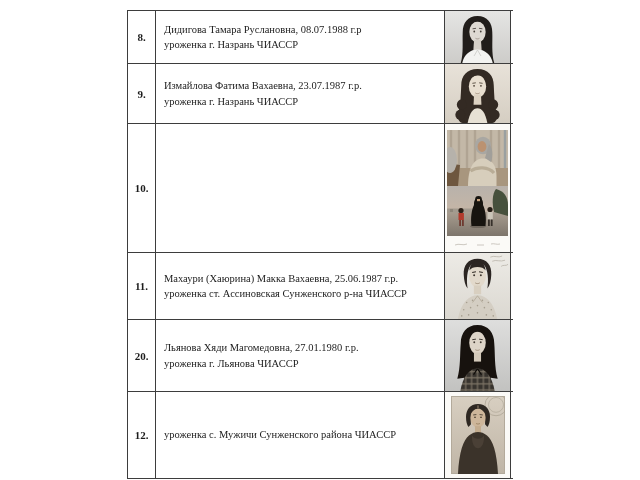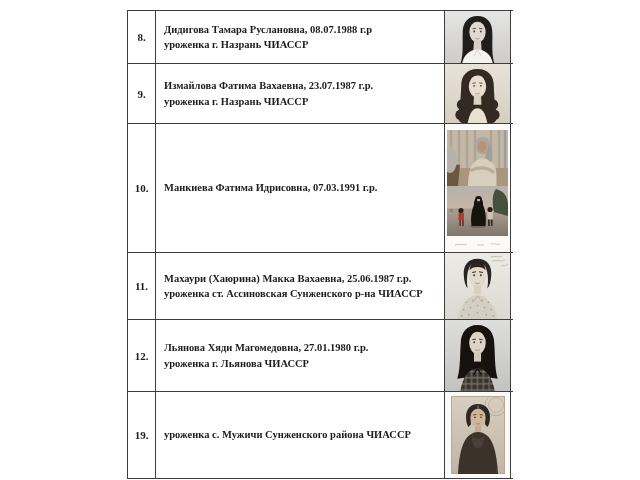--- a/index.html
+++ b/index.html
@@ -5,21 +5,21 @@
   html,body{margin:0;padding:0;background:#ffffff;}
   .page{position:relative;width:640px;height:480px;background:#ffffff;overflow:hidden;
         font-family:"Liberation Serif","DejaVu Serif",serif;}
   .tbl{position:absolute;left:127px;top:10px;width:385px;
        border-top:1px solid #3d3d3d;border-left:1px solid #3d3d3d;}
   .row{display:grid;grid-template-columns:28px 289px 66px;border-bottom:1px solid #3d3d3d;}
   .cell{border-right:1px solid #3d3d3d;box-sizing:border-box;overflow:hidden;}
   .num{display:flex;align-items:center;justify-content:center;
        font-weight:bold;font-size:11px;color:#1c1c1c;}
   .txt{display:flex;flex-direction:column;justify-content:center;
-       padding:0 8px;font-weight:bold;font-size:10.5px;line-height:15.5px;color:#1c1c1c;}
+       padding:0 8px;font-weight:normal;font-size:10.5px;line-height:15.5px;color:#1c1c1c;}
   .txt div{white-space:nowrap;}
   .ph{padding:0;background:#fbfaf7;}
   .ph svg{display:block;}
   .fill{width:100%;height:100%;}
   .r-8{height:52px}.r-9{height:59px}.r-10{height:128px}
   .r-11{height:66px}.r-12{height:71px}.r-13{height:86px}
   .ph-stack{display:flex;flex-direction:column;align-items:center;height:100%;padding-top:6px;box-sizing:border-box;}
   .ph-stack .pA{width:61px;height:56px;}
   .ph-stack .pB{width:61px;height:50px;}
   .ph-stack .marks{width:61px;height:12px;margin-top:2px;}
@@ -89,21 +89,20 @@
           <path d="M30.8 28.5 C32.2 29.4 33.8 29.4 35.2 28.5" stroke="#a28f7c" stroke-width="0.9" fill="none"></path>
           <path d="M29.5 30 L36.5 30 L37 40 L29 40 Z" fill="#ddd2c2"></path>
           <path d="M23 58 C25 48 28.5 43.5 33 43.5 C37.5 43.5 41 48 43 58 Z" fill="#e7e1d4"></path>
         </svg>
       </div>
     </div>
 
     <div class="row r-10">
       <div class="cell num">10.</div>
       <div class="cell txt">
-        <div>Манкиева Фатима Идрисовна, 07.03.1991 г.р.</div>
       </div>
       <div class="cell ph">
         <div class="ph-stack">
           <svg class="pA" viewBox="0 0 61 56" preserveAspectRatio="none">
             <rect width="61" height="56" fill="#c3b8a7"></rect>
             <g stroke="#b0a493" stroke-width="2.4">
               <line x1="4" y1="0" x2="4" y2="40"></line>
                 <line x1="12" y1="0" x2="12" y2="40"></line>
               <line x1="20" y1="0" x2="20" y2="40"></line>
                 <line x1="28" y1="0" x2="28" y2="40"></line>
@@ -197,21 +196,21 @@
               <circle cx="33" cy="58" r="0.8"></circle>
             <circle cx="42" cy="60" r="0.8"></circle>
               <circle cx="49" cy="61" r="0.8"></circle>
           </g>
           <path d="M33 41.5 L28 48 M33 41.5 L38 48" stroke="#b5ac9c" stroke-width="0.9" fill="none"></path>
         </svg>
       </div>
     </div>
 
     <div class="row r-12">
-      <div class="cell num">12.</div>
+      <div class="cell num">20.</div>
       <div class="cell txt">
         <div>Льянова Хяди Магомедовна, 27.01.1980 г.р.</div>
         <div>уроженка г. Льянова ЧИАССР</div>
       </div>
       <div class="cell ph">
         <svg class="fill" viewBox="0 0 66 70" preserveAspectRatio="none">
           <defs>
             <linearGradient id="g12" x1="0" y1="0" x2="0" y2="1">
               <stop offset="0" stop-color="#dededd"></stop>
                 <stop offset="1" stop-color="#c2c2c0"></stop>
@@ -230,21 +229,21 @@
           <path d="M27.7 19.4 L31.4 18.9 M34.6 18.9 L38.3 19.4" stroke="#2f2922" stroke-width="0.9" fill="none"></path>
           <path d="M30.8 29.3 C32.2 30.1 33.8 30.1 35.2 29.3" stroke="#9a8874" stroke-width="0.9" fill="none"></path>
           <rect x="29.4" y="32" width="7.2" height="9" fill="#d3c9ba"></rect>
           <path d="M15.5 70 C18 56 25 47.5 33 47.5 C41 47.5 48 56 50.5 70 Z" fill="url(#chk12)"></path>
           <path d="M33 48 L29 54 M33 48 L37 54" stroke="#0f0c09" stroke-width="1.2" fill="none"></path>
         </svg>
       </div>
     </div>
 
     <div class="row r-13">
-      <div class="cell num">19.</div>
+      <div class="cell num">12.</div>
       <div class="cell txt">
         <div>уроженка с. Мужичи Сунженского района ЧИАССР</div>
       </div>
       <div class="cell ph">
         <div class="ph-framed">
           <svg viewBox="0 0 54 79" preserveAspectRatio="none">
             <defs>
                 <linearGradient id="g13" x1="0" y1="0" x2="0" y2="1">
               <stop offset="0" stop-color="#d8cfc1"></stop>
                   <stop offset="1" stop-color="#bfb5a6"></stop>

